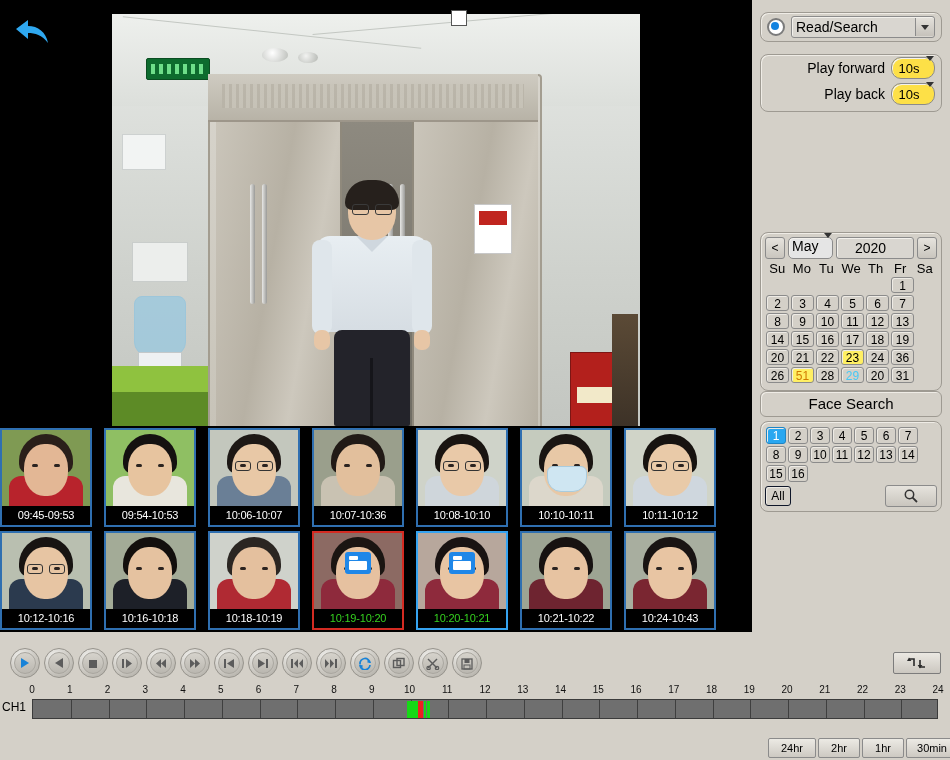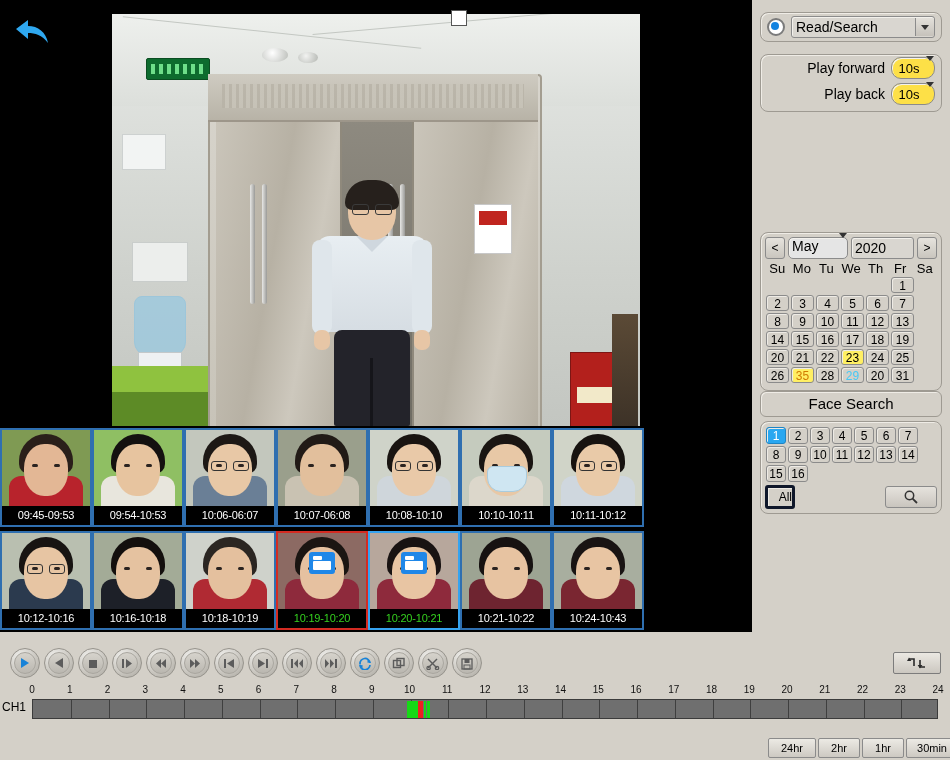--- a/index.html
+++ b/index.html
@@ -88,21 +88,21 @@
   .redbox:after{content:"";position:absolute;left:6px;top:34px;width:42px;height:16px;background:#f2e9c9;}
   .broom{position:absolute;left:500px;top:300px;width:26px;height:112px;background:linear-gradient(#5b4a36,#3d3227);}
   .poster{position:absolute;left:362px;top:190px;width:36px;height:48px;background:#fff;border:1px solid #c8c8c8;}
   .poster:after{content:"";position:absolute;left:4px;top:6px;width:28px;height:14px;background:#c0251f;}
   .timestamp-ol{position:absolute;left:6px;bottom:6px;color:#e6e6e6;font-size:10px;opacity:.55;}
 
   
   .thumbs{position:absolute;left:0;top:428px;width:752px;height:204px;background:#000;}
   .thumb-row{display:flex;width:752px;height:99px;margin-bottom:4px;}
   .thumb{
-    position:relative;width:92px;height:99px;margin-right:0;background:#111;
+    position:relative;width:92px;height:99px;margin-right:12px;background:#111;
     border:2px solid #2f6fb0;box-sizing:border-box;overflow:hidden;cursor:pointer;
   }
   .thumb.sel-red{border-color:#d42b22;}
   .thumb.sel-blue{border-color:#35a3f0;}
   .thumb .img{position:absolute;left:0;top:0;right:0;bottom:19px;overflow:hidden;}
   .thumb .cap{
     position:absolute;left:0;right:0;bottom:0;height:19px;line-height:19px;text-align:center;
     background:#000;color:#fff;font-size:11px;letter-spacing:-.2px;
   }
   .thumb .cap.green{color:#35d11f;}
@@ -156,21 +156,21 @@
   .cal-head{display:flex;align-items:center;gap:3px;margin-bottom:2px;}
   .nav-btn{
     width:18px;height:20px;display:flex;align-items:center;justify-content:center;
     border:1px solid #8b8b8b;border-radius:3px;background:linear-gradient(#e6e3dd,#c9c5be);
     font-size:12px;cursor:pointer;flex:none;
   }
   .month-combo{flex:1;display:flex;height:20px;border:1px solid #8b8b8b;border-radius:5px;
     background:#e5e5e5;box-shadow:inset 1px 1px 0 #f3f1ec;cursor:pointer;}
   .month-combo .val{flex:1;padding-left:3px;font-size:14px;}
   .year-box{width:58px;height:20px;border:1px solid #8b8b8b;border-radius:3px;background:#d9d6d0;
-    box-shadow:inset 1px 1px 0 #f3f1ec;font-size:14px;padding-left:3px;line-height:20px;cursor:text;}
+    box-shadow:inset 1px 1px 0 #f3f1ec;font-size:14px;padding-left:18px;line-height:20px;cursor:text;}
   .dow{display:flex;}
   .dow span{width:25px;text-align:center;font-size:13px;}
   .cal-grid{display:flex;flex-wrap:wrap;}
   .day{
     width:23px;height:16px;line-height:16px;margin:1px;text-align:center;font-size:12px;
     border:1px solid #8b8b8b;border-radius:3px;background:#d4d0c8;box-shadow:inset 1px 1px 0 #eeebe5;
     cursor:pointer;box-sizing:border-box;
   }
   .day.blank{border:none;background:transparent;box-shadow:none;cursor:default;}
   .day.hl{background:#ffef63;}
@@ -184,22 +184,22 @@
   .group.facesearch{margin-top:4px;padding:4px;}
   .ch-grid{display:flex;flex-wrap:wrap;}
   .ch{
     width:20px;height:17px;line-height:17px;text-align:center;font-size:12px;margin:1px;
     border:1px solid #8b8b8b;border-radius:3px;background:#d4d0c8;box-shadow:inset 1px 1px 0 #eeebe5;
     cursor:pointer;box-sizing:border-box;
   }
   .ch.on{background:#29a7f0;color:#fff;border-color:#1f85c4;}
   .fs-bottom{display:flex;align-items:center;margin-top:2px;}
   .all-btn{
-    width:24px;height:18px;line-height:18px;text-align:right;font-size:12px;
-    border:3px solid #0f172a;border-radius:3px;background:#d4d0c8;box-shadow:inset 1px 1px 0 #eeebe5;cursor:pointer;
+    width:24px;height:18px;line-height:18px;text-align:center;font-size:12px;
+    border:1px solid #0f172a;border-radius:3px;background:#d4d0c8;box-shadow:inset 1px 1px 0 #eeebe5;cursor:pointer;
   }
   .fs-spacer{flex:1;}
   .search-btn{
     width:50px;height:20px;display:flex;align-items:center;justify-content:center;
     border:1px solid #8b8b8b;border-radius:3px;background:linear-gradient(#e6e3dd,#c9c5be);cursor:pointer;
   }
 
   
   .transport{position:absolute;left:0;top:645px;width:752px;height:38px;}
   .tbtn{
@@ -327,34 +327,34 @@
             <div class="face">
               <div class="bg" style="background:#c3c7bd"></div>
               <div class="torso" style="background:#6a7f96"></div>
               <div class="hair" style="background:#1d1815"></div>
               <div class="skin" style="background:#e8c8a6"></div>
               <div class="eyeL"></div>
               <div class="eyeR"></div>
               <div class="glasses"></div>
             </div>
           </div>
-          <div class="cap">10:06-06:07</div>
+          <div class="cap">10:06-10:07</div>
         </div>
         <div class="thumb">
           <div class="img">
             <div class="face">
               <div class="bg" style="background:#9a9f8c"></div>
               <div class="torso" style="background:#c9c2b2"></div>
               <div class="hair" style="background:#211a16"></div>
               <div class="skin" style="background:#e2bf9c"></div>
               <div class="eyeL"></div>
               <div class="eyeR"></div>
             </div>
           </div>
-          <div class="cap">10:07-06:08</div>
+          <div class="cap">10:07-10:36</div>
         </div>
         <div class="thumb">
           <div class="img">
             <div class="face">
               <div class="bg" style="background:#cfd3c9"></div>
               <div class="torso" style="background:#cfd6db"></div>
               <div class="hair" style="background:#191411"></div>
               <div class="skin" style="background:#e9c9a8"></div>
               <div class="eyeL"></div>
               <div class="eyeR"></div>
@@ -563,23 +563,23 @@
           <div class="day">15</div>
           <div class="day">16</div>
           <div class="day">17</div>
           <div class="day">18</div>
           <div class="day">19</div>
           <div class="day">20</div>
           <div class="day">21</div>
           <div class="day">22</div>
           <div class="day hl">23</div>
           <div class="day">24</div>
-          <div class="day">25</div>
+          <div class="day">36</div>
           <div class="day">26</div>
-          <div class="day hl-orange">35</div>
+          <div class="day hl-orange">51</div>
           <div class="day">28</div>
           <div class="day cyan">29</div>
           <div class="day">20</div>
           <div class="day">31</div>
         </div>
     </div>
 
     <div class="fs-title">Face Search</div>
 
     <div class="group facesearch">

